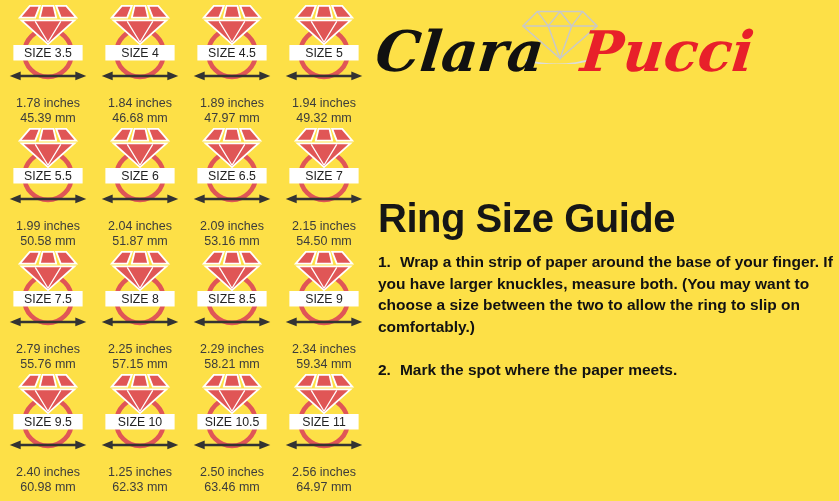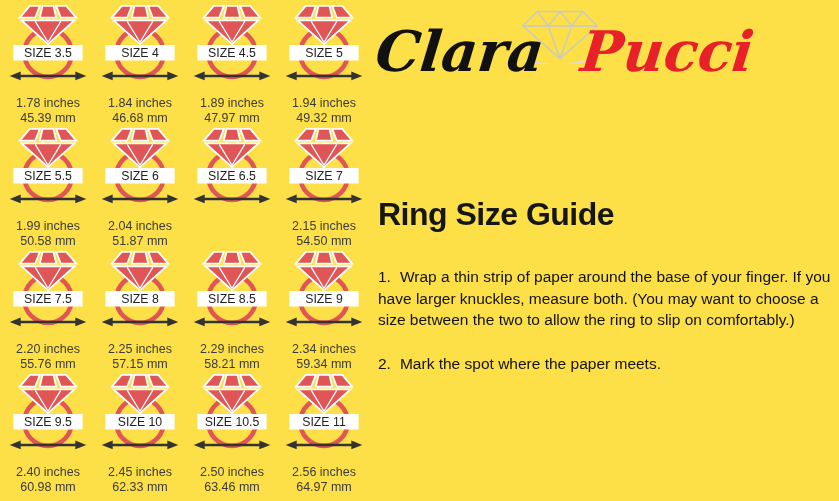--- a/index.html
+++ b/index.html
@@ -25,27 +25,27 @@
   .logo-diamond{position:absolute;left:130px;top:2px;width:116px;height:58px;}
   .logo-text{
     position:absolute;left:4px;top:14px;white-space:nowrap;
     font-family:"DejaVu Serif",serif;font-style:italic;font-weight:bold;
     font-size:56px;transform:skewX(-6deg);letter-spacing:0px;
   }
   .logo-first{color:#111;}
   .logo-second{color:var(--brand-red,#e8202a);margin-left:18px;}
   .guide-heading{
     position:absolute;left:378px;top:196px;
-    font-size:32px;font-weight:bold;color:#161616;letter-spacing:-0.5px;
+    font-size:40px;font-weight:bold;color:#161616;letter-spacing:-0.5px;
   }
   .instructions{
     position:absolute;left:378px;top:250px;width:456px;
     font-size:15.5px;line-height:21.5px;color:#121212;
   }
-  .instruction{margin:16px 0 22px 0;}
+  .instruction{margin:1px 0 22px 0;font-weight:bold;}
   .instruction .num{margin-right:9px;}
 </style>
 </head>
 <body>
 
 <div class="page">
 
   <div class="rings-grid" id="rings-grid">
   <div class="ring-cell">
     <svg class="ring-icon" viewBox="0 0 90 90">
@@ -230,20 +230,24 @@
 
       <rect x="7" y="45" width="76" height="17" fill="#ffffff"></rect>
       <text x="45" y="58.5" text-anchor="middle" font-size="13.5" fill="#222222" font-family="Liberation Sans, sans-serif" class="ring-label">SIZE 6.5</text>
 
       <g>
         <line x1="11" y1="79" x2="79" y2="79" stroke="#333333" stroke-width="2.6"></line>
         <polygon points="3,79 15,74.2 15,83.8" fill="#333333"></polygon>
         <polygon points="87,79 75,74.2 75,83.8" fill="#333333"></polygon>
       </g>
     </svg>
+    <div class="ring-meas">
+      <div class="ring-inches">2.09 inches</div>
+      <div class="ring-mm">53.16 mm</div>
+    </div>
   </div>
 
   <div class="ring-cell">
     <svg class="ring-icon" viewBox="0 0 90 90">
 
       <circle cx="45" cy="54" r="26" fill="none" stroke="#e05656" stroke-width="5"></circle>
 
       <g fill="#e05656" stroke="#ffffff" stroke-width="2" stroke-linejoin="miter">
         <polygon points="25,2 36,2 31,15 14,15"></polygon>
         <polygon points="39,2 51,2 54,15 36,15"></polygon>
@@ -283,21 +287,21 @@
       <rect x="7" y="45" width="76" height="17" fill="#ffffff"></rect>
       <text x="45" y="58.5" text-anchor="middle" font-size="13.5" fill="#222222" font-family="Liberation Sans, sans-serif" class="ring-label">SIZE 7.5</text>
 
       <g>
         <line x1="11" y1="79" x2="79" y2="79" stroke="#333333" stroke-width="2.6"></line>
         <polygon points="3,79 15,74.2 15,83.8" fill="#333333"></polygon>
         <polygon points="87,79 75,74.2 75,83.8" fill="#333333"></polygon>
       </g>
     </svg>
     <div class="ring-meas">
-      <div class="ring-inches">2.20 inches</div>
+      <div class="ring-inches">2.79 inches</div>
       <div class="ring-mm">55.76 mm</div>
     </div>
   </div>
 
   <div class="ring-cell">
     <svg class="ring-icon" viewBox="0 0 90 90">
 
       <circle cx="45" cy="54" r="26" fill="none" stroke="#e05656" stroke-width="5"></circle>
 
       <g fill="#e05656" stroke="#ffffff" stroke-width="2" stroke-linejoin="miter">
@@ -423,21 +427,21 @@
       <rect x="7" y="45" width="76" height="17" fill="#ffffff"></rect>
       <text x="45" y="58.5" text-anchor="middle" font-size="13.5" fill="#222222" font-family="Liberation Sans, sans-serif" class="ring-label">SIZE 10</text>
 
       <g>
         <line x1="11" y1="79" x2="79" y2="79" stroke="#333333" stroke-width="2.6"></line>
         <polygon points="3,79 15,74.2 15,83.8" fill="#333333"></polygon>
         <polygon points="87,79 75,74.2 75,83.8" fill="#333333"></polygon>
       </g>
     </svg>
     <div class="ring-meas">
-      <div class="ring-inches">2.45 inches</div>
+      <div class="ring-inches">1.25 inches</div>
       <div class="ring-mm">62.33 mm</div>
     </div>
   </div>
 
   <div class="ring-cell">
     <svg class="ring-icon" viewBox="0 0 90 90">
 
       <circle cx="45" cy="54" r="26" fill="none" stroke="#e05656" stroke-width="5"></circle>
 
       <g fill="#e05656" stroke="#ffffff" stroke-width="2" stroke-linejoin="miter">

